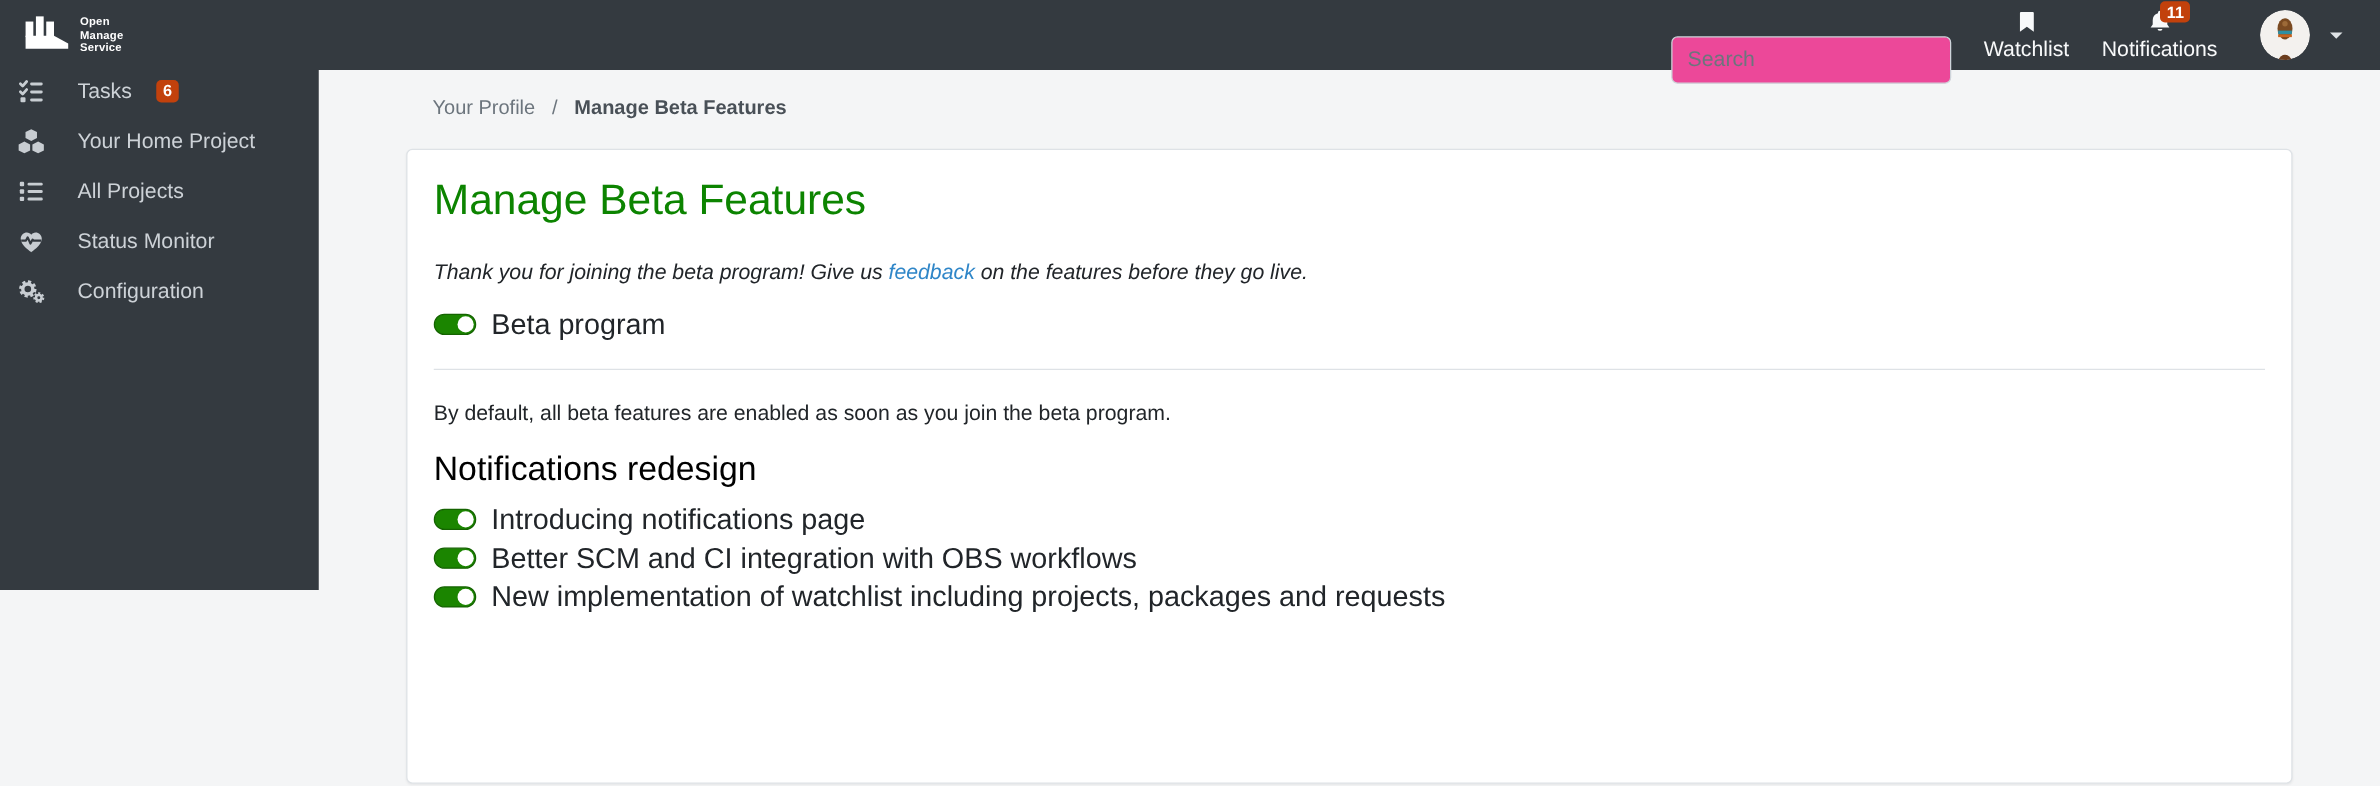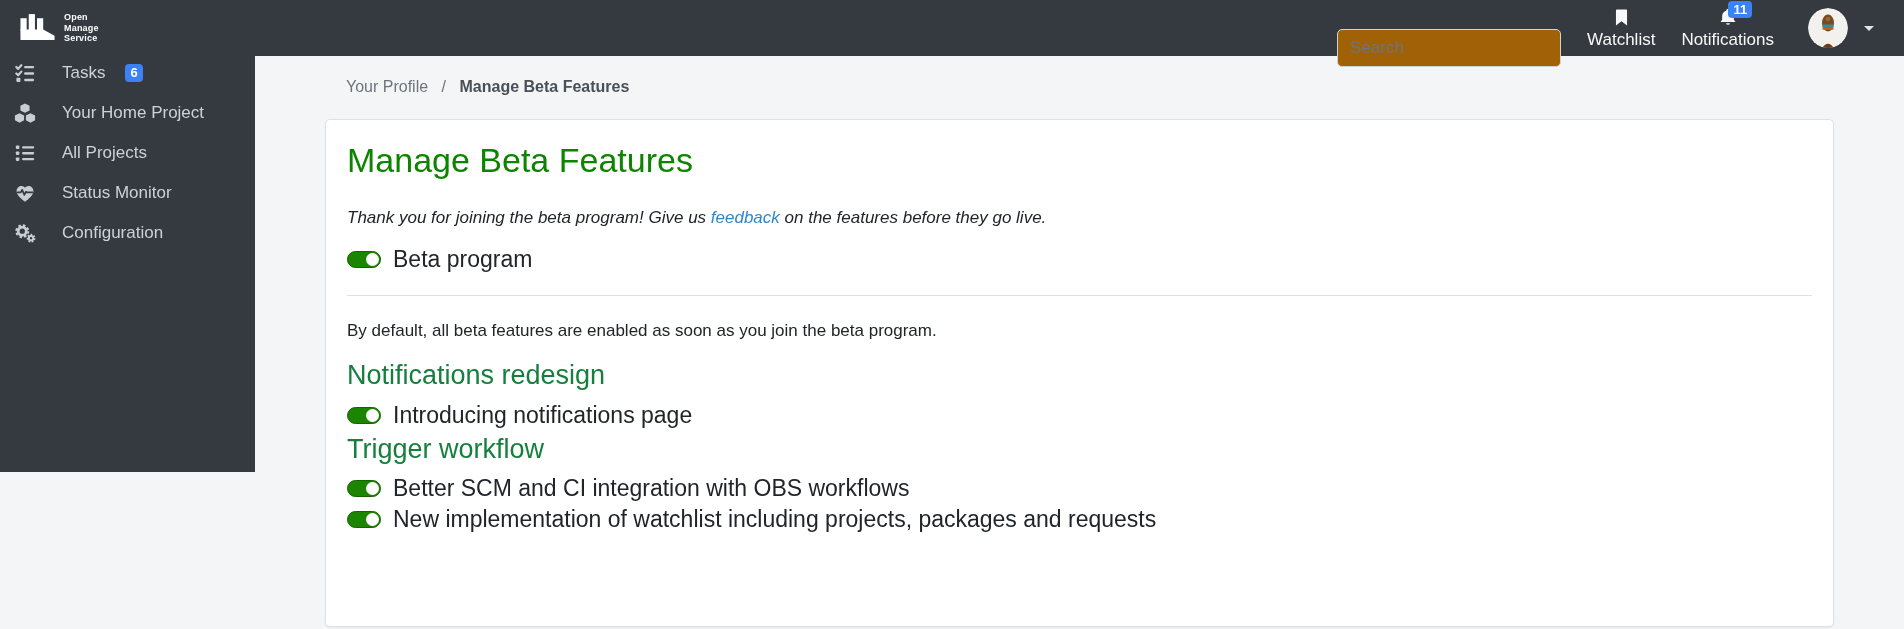--- a/index.html
+++ b/index.html
@@ -6,27 +6,27 @@
   html,body { width:1904px; height:629px; overflow:hidden;
     font-family:"Liberation Sans", sans-serif; background:#f4f5f6; }
 
   
   .navbar { position:absolute; top:0; left:0; width:1904px; height:56px;
     background:#343a40; display:flex; align-items:center; z-index:3; }
   .brand { display:flex; align-items:center; gap:6px; margin-left:16px; cursor:pointer; }
   .brand-text { color:#fff; font-size:9px; font-weight:bold; line-height:1.15; letter-spacing:.2px; }
   .nav-right { margin-left:auto; display:flex; align-items:center; padding-right:30px; }
   .search-input { width:224px; height:38px; border:1px solid #ced4da; border-radius:5px;
-    padding:0 12px; font-size:17px; color:#212529; outline:none; background:#a16207;
+    padding:0 12px; font-size:17px; color:#212529; outline:none; background:#ec4899;
     font-family:"Liberation Sans", sans-serif;margin-top:40px; }
   .search-input::placeholder { color:#6c757d; }
   .nav-item { display:flex; flex-direction:column; align-items:center; color:#f8f9fa;
     font-size:17px; margin-left:26px; cursor:pointer; position:relative; gap:3px; }
   .nav-item .ico { height:20px; display:flex; align-items:flex-end; }
-  .badge { background:#3b82f6; color:#fff; font-size:13px; font-weight:bold;
+  .badge { background:#c2410c; color:#fff; font-size:13px; font-weight:bold;
     border-radius:4px; padding:1px 5px; line-height:1.2; }
   .bell-badge { position:absolute; top:-6px; left:54%; }
   .avatar-wrap { display:flex; align-items:center; margin-left:34px; cursor:pointer; }
   .avatar { width:40px; height:40px; border-radius:50%; overflow:hidden; }
   .caret-down { width:0; height:0; border-left:5px solid transparent; border-right:5px solid transparent;
     border-top:5px solid #dfe3e6; margin-left:16px; }
 
   
   .sidebar { position:absolute; top:0; left:0; width:255px; height:472px;
     background:#343a40; z-index:2; }
@@ -52,21 +52,21 @@
   .intro { margin-bottom:18px;font-style:italic; }
   .link { color:#2f86c8; cursor:pointer; text-decoration:none; }
   .toggle-row { display:flex; align-items:center; margin:0 0 22px; }
   .switch { width:34px; height:17px; border-radius:9px; background:#1b8500;
     border:1px solid #146300; position:relative; display:inline-block; cursor:pointer; flex:none; }
   .switch::after { content:""; position:absolute; top:1px; right:1px; width:13px; height:13px;
     background:#fff; border-radius:50%; }
   .toggle-label { font-size:23px; color:#212529; margin-left:12px; }
   hr.divider { border:none; border-top:1px solid #dee2e6; margin:0 0 24px; }
   .after-hr p { margin-bottom:18px; }
-  h2.feature-title { color:#15803d; font-size:27px; font-weight:400; margin:0 0 10px; line-height:1.2; }
+  h2.feature-title { color:#000000; font-size:27px; font-weight:400; margin:0 0 10px; line-height:1.2; }
   .feature-toggle-row { margin-bottom:4px; }
 </style>
 </head>
 <body>
 
 <nav class="sidebar">
   <div class="places-heading">Places</div>
 
   <div class="side-item">
     <span class="sico">
@@ -211,21 +211,20 @@
     <div class="after-hr">
       <p class="body-text">By default, all beta features are enabled as soon as you join the beta program.</p>
     </div>
 
     <h2 class="feature-title">Notifications redesign</h2>
     <div class="toggle-row feature-toggle-row">
       <span class="switch"></span>
       <span class="toggle-label">Introducing notifications page</span>
     </div>
 
-    <h2 class="feature-title">Trigger workflow</h2>
     <div class="toggle-row feature-toggle-row">
       <span class="switch"></span>
       <span class="toggle-label">Better SCM and CI integration with OBS workflows</span>
     </div>
 
     <div class="toggle-row feature-toggle-row">
       <span class="switch"></span>
       <span class="toggle-label">New implementation of watchlist including projects, packages and requests</span>
     </div>
   </section>

